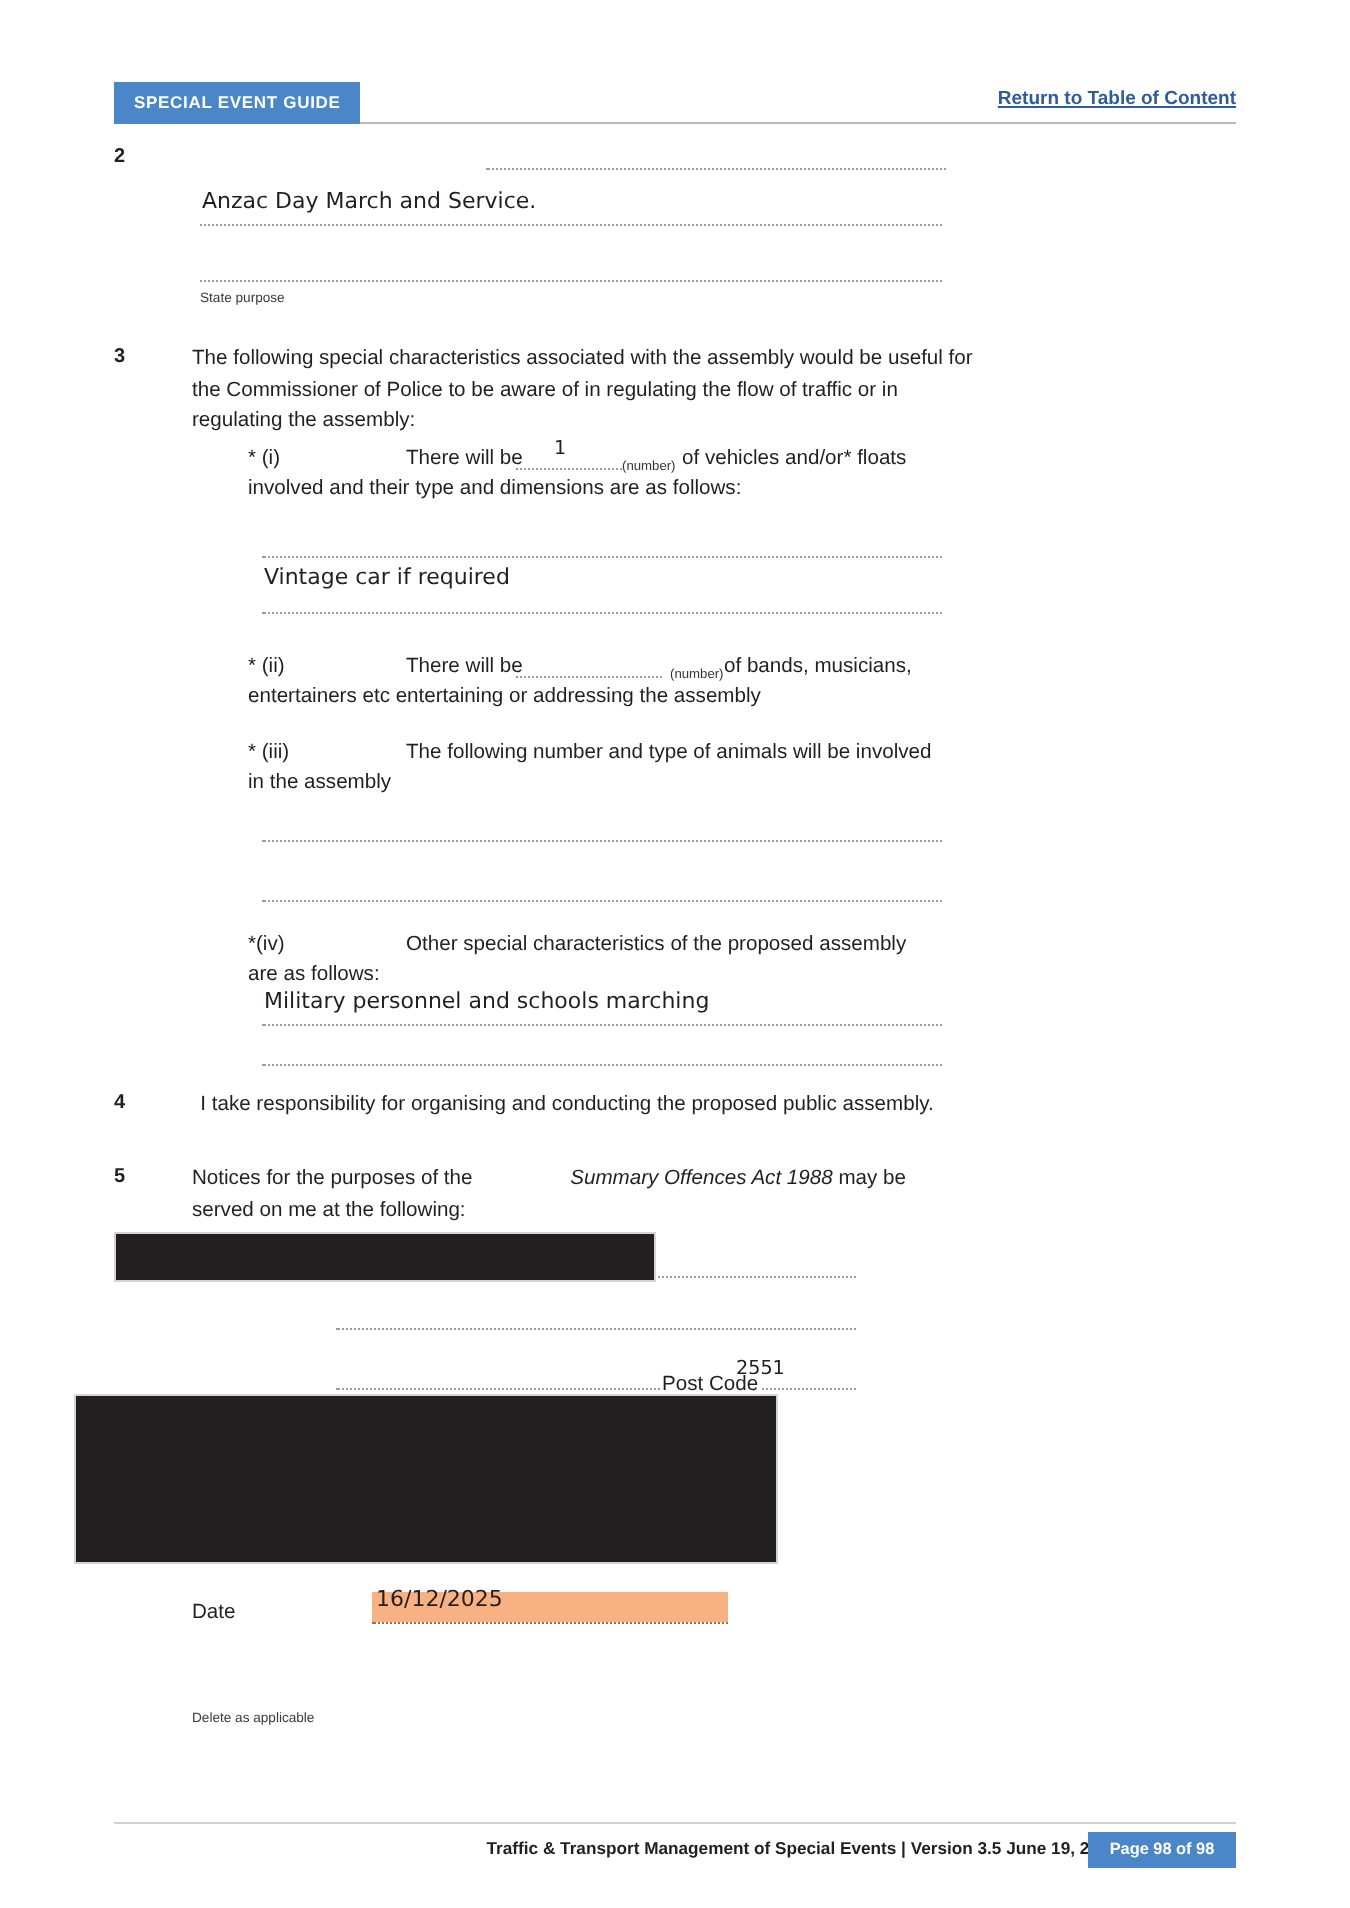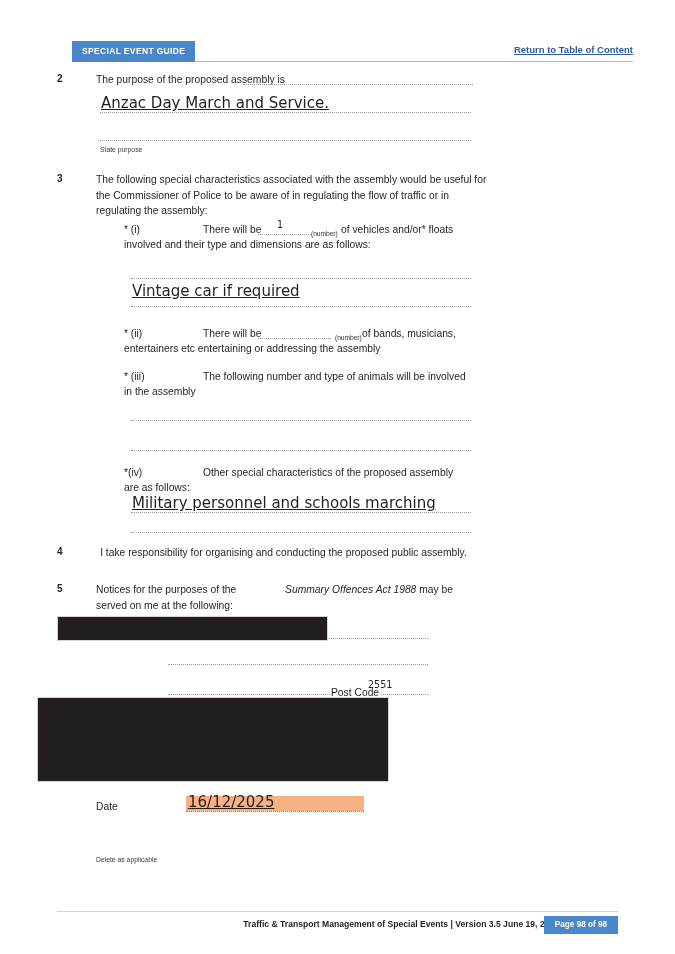--- a/index.html
+++ b/index.html
@@ -22,21 +22,20 @@
     background: #ffffff;
   }
 
   
   .header {
     position: absolute;
     left: 57px;
     top: 41px;
     width: 561px;
     height: 22px;
-    margin-left: 15px;
   }
   .header-badge {
     position: absolute;
     left: 0;
     top: 0;
     height: 21px;
     padding: 0 10px;
     background: #4a86c8;
     color: #ffffff;
     font-size: 8.5px;
@@ -92,24 +91,23 @@
   .dotline {
     position: absolute;
     height: 0;
     border-bottom: 1px dotted #9a9a9a;
   }
 
   
   .filled {
     position: absolute;
     font-family: "DejaVu Sans", sans-serif;
-    font-size: 15px;
-    color: #231f20;
-    white-space: nowrap;
-    text-decoration: underline;
+    font-size: 11px;
+    color: #231f20;
+    white-space: nowrap;
   }
   .filled-sm {
     position: absolute;
     font-family: "DejaVu Sans", sans-serif;
     font-size: 9.6px;
     color: #231f20;
     white-space: nowrap;
   }
 
   
@@ -163,21 +161,20 @@
 
 <div class="page">
 
   <div class="header">
     <div class="header-rule"></div>
     <div class="header-badge">SPECIAL EVENT GUIDE</div>
     <a class="header-link" href="#">Return to Table of Content</a>
   </div>
 
   <div class="num" style="left:57px; top:73px;">2</div>
-  <div class="para" style="left:96px; top:72px; width:400px;">The purpose of the proposed assembly is</div>
   <div class="dotline" style="left:243px; top:84px; width:230px;"></div>
 
   <div class="filled" style="left:101px; top:94px;">Anzac Day March and Service.</div>
   <div class="dotline" style="left:100px; top:112px; width:371px;"></div>
   <div class="dotline" style="left:100px; top:140px; width:371px;"></div>
   <div class="small-note" style="left:100px; top:146px;">State purpose</div>
 
   <div class="num" style="left:57px; top:173px;">3</div>
   <div class="para" style="left:96px; top:172px; width:398px;">The following special characteristics associated with the assembly would be useful for the Commissioner of Police to be aware of in regulating the flow of traffic or in regulating the assembly:</div>
 

